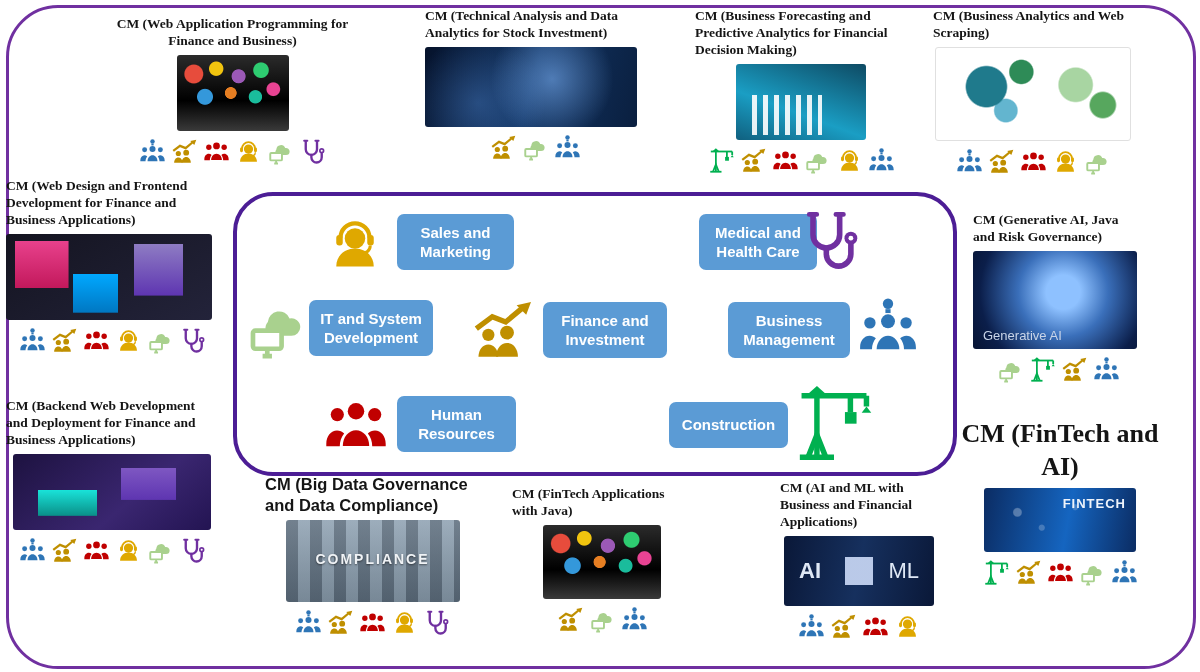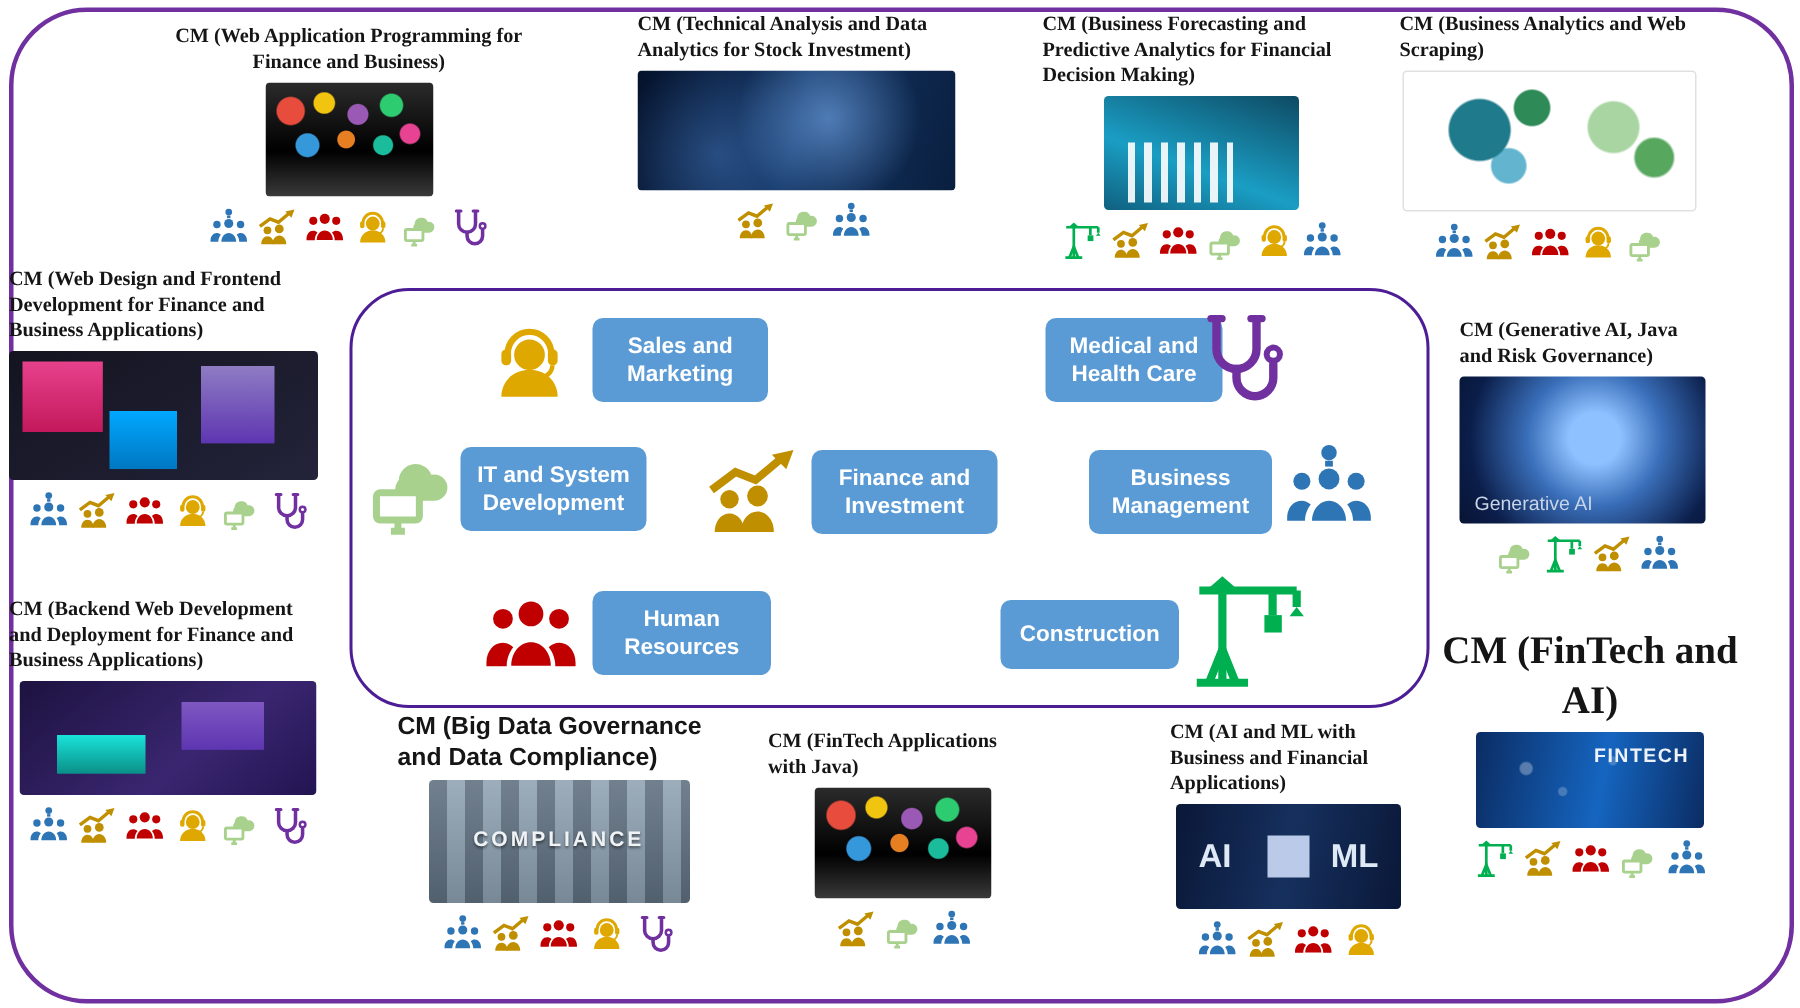--- a/index.html
+++ b/index.html
@@ -24,21 +24,21 @@
   .ic-business-management{color:#2E75B6}
   .ic-finance{color:#BF8F00}
   .ic-human-resources{color:#C00000}
   .ic-sales-marketing{color:#DFA800}
   .ic-it-system{color:#A9D18E}
   .ic-medical{color:#7030A0}
   .ic-construction{color:#00B050}
 
   
   .center-box{position:absolute;left:233px;top:192px;width:716px;height:276px;
-          border:2px solid #4c1d95;border-radius:40px;background:#fff;}
+          border:4px solid #4c1d95;border-radius:40px;background:#fff;}
   .pill{position:absolute;background:#5B9BD5;color:#fff;border-radius:7px;
           display:flex;align-items:center;justify-content:center;text-align:center;
           font-weight:700;font-size:15px;line-height:1.3;padding:2px 8px;box-sizing:border-box;}
   .cicon{position:absolute;}
 
   
   .img-apps{background:
     radial-gradient(circle at 15% 25%, #e74c3c 0 8%, transparent 9%),
     radial-gradient(circle at 35% 18%, #f1c40f 0 7%, transparent 8%),
     radial-gradient(circle at 55% 28%, #9b59b6 0 8%, transparent 9%),
@@ -86,21 +86,21 @@
     linear-gradient(rgba(195,210,240,.95),rgba(195,210,240,.95)) 50% 50%/28px 28px no-repeat,
     linear-gradient(100deg,#0a1838,#16305e 50%,#0a1838);}
 
   
   .cap{position:absolute;}
   .cap-genai{left:10px;bottom:6px;color:#c8d4e8;font-size:13px;}
   .cap-fintech{right:10px;top:8px;color:#eef3fb;font-weight:700;font-size:13px;letter-spacing:1px;}
   .cap-compliance{left:0;right:0;top:38%;text-align:center;color:#f0f3f6;font-weight:700;
         font-size:14px;letter-spacing:2px;text-shadow:0 1px 2px rgba(0,0,0,.5);}
   .cap-ai{left:10%;top:50%;transform:translateY(-50%);color:#dfe8f5;font-weight:700;font-size:22px;}
-  .cap-ml{right:10%;top:50%;transform:translateY(-50%);color:#dfe8f5;font-weight:700;font-size:22px;margin-left:40px;}
+  .cap-ml{right:10%;top:50%;transform:translateY(-50%);color:#dfe8f5;font-weight:400;font-size:22px;margin-left:40px;}
 </style>
 </head>
 <body>
 
 <svg width="0" height="0" style="position:absolute" aria-hidden="true">
   <defs>
     <symbol id="sym-people" viewBox="0 0 24 24">
       <g fill="currentColor">
         <circle cx="5.2" cy="8.2" r="2.4"></circle>
         <path d="M1.2 18.8c0-2.7 1.7-4.8 3.9-4.8 1 0 1.9.4 2.6 1.1-1 1.2-1.6 2.9-1.6 4.6H1.2z"></path>

